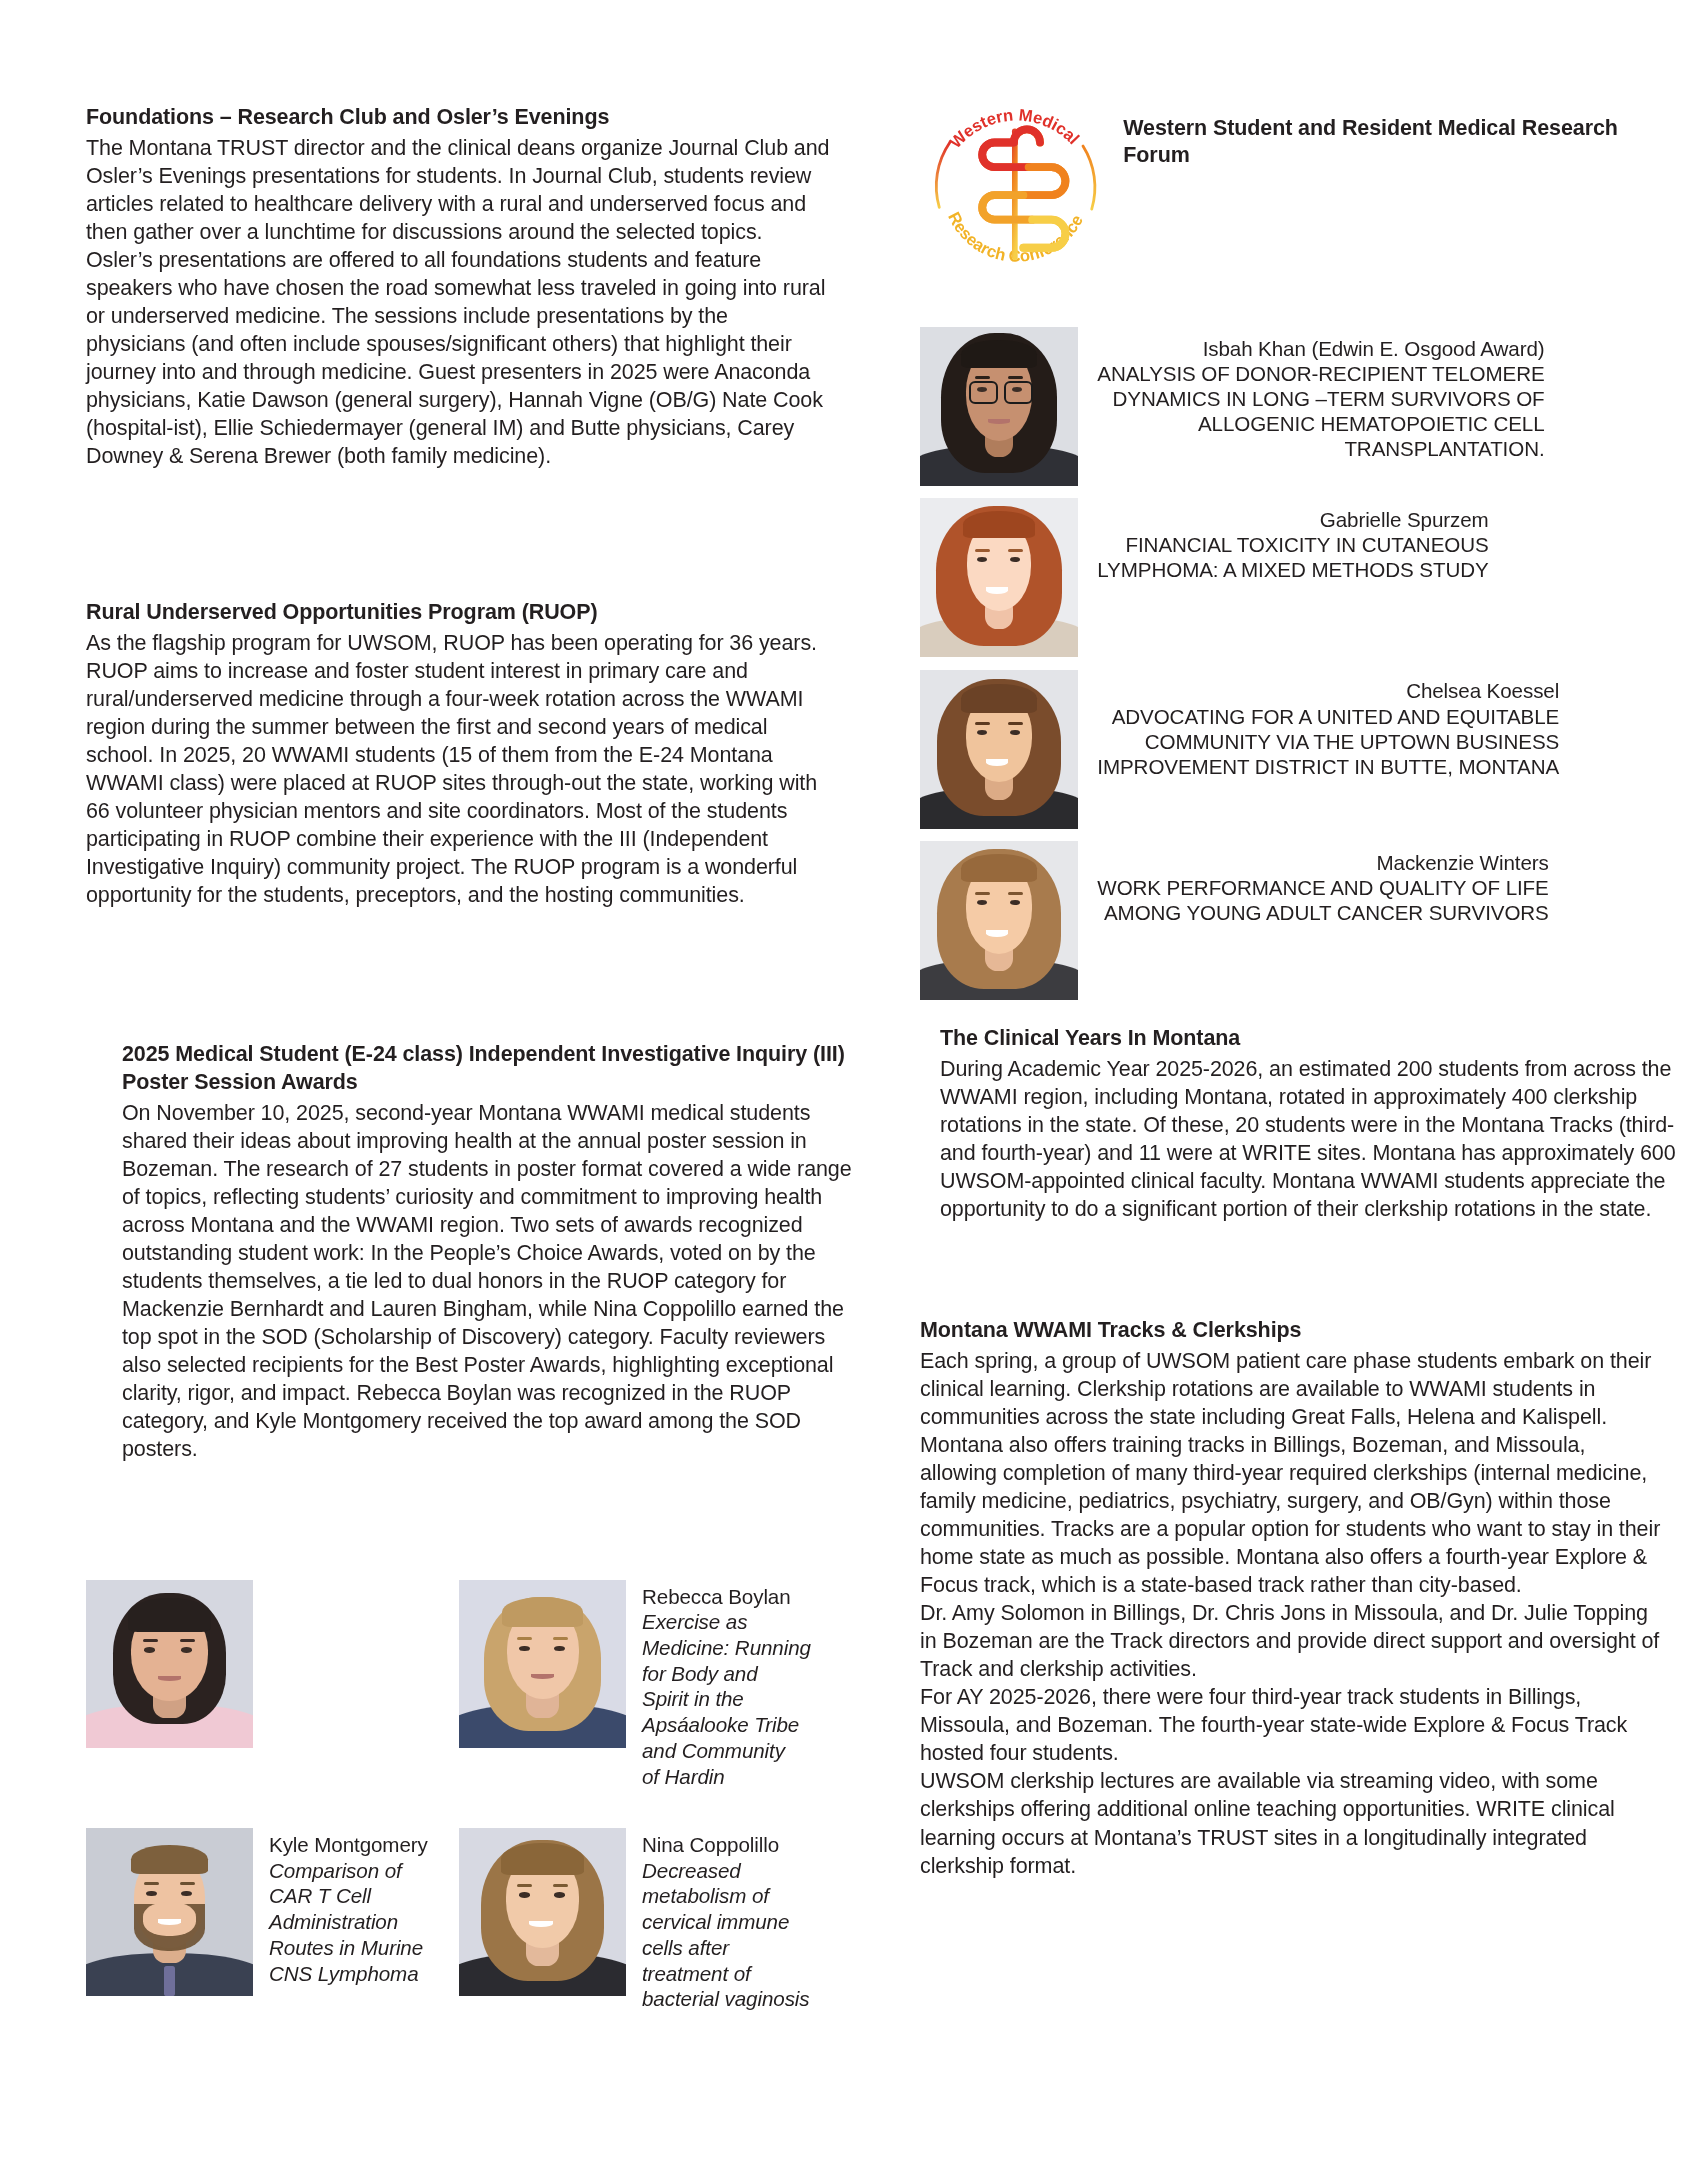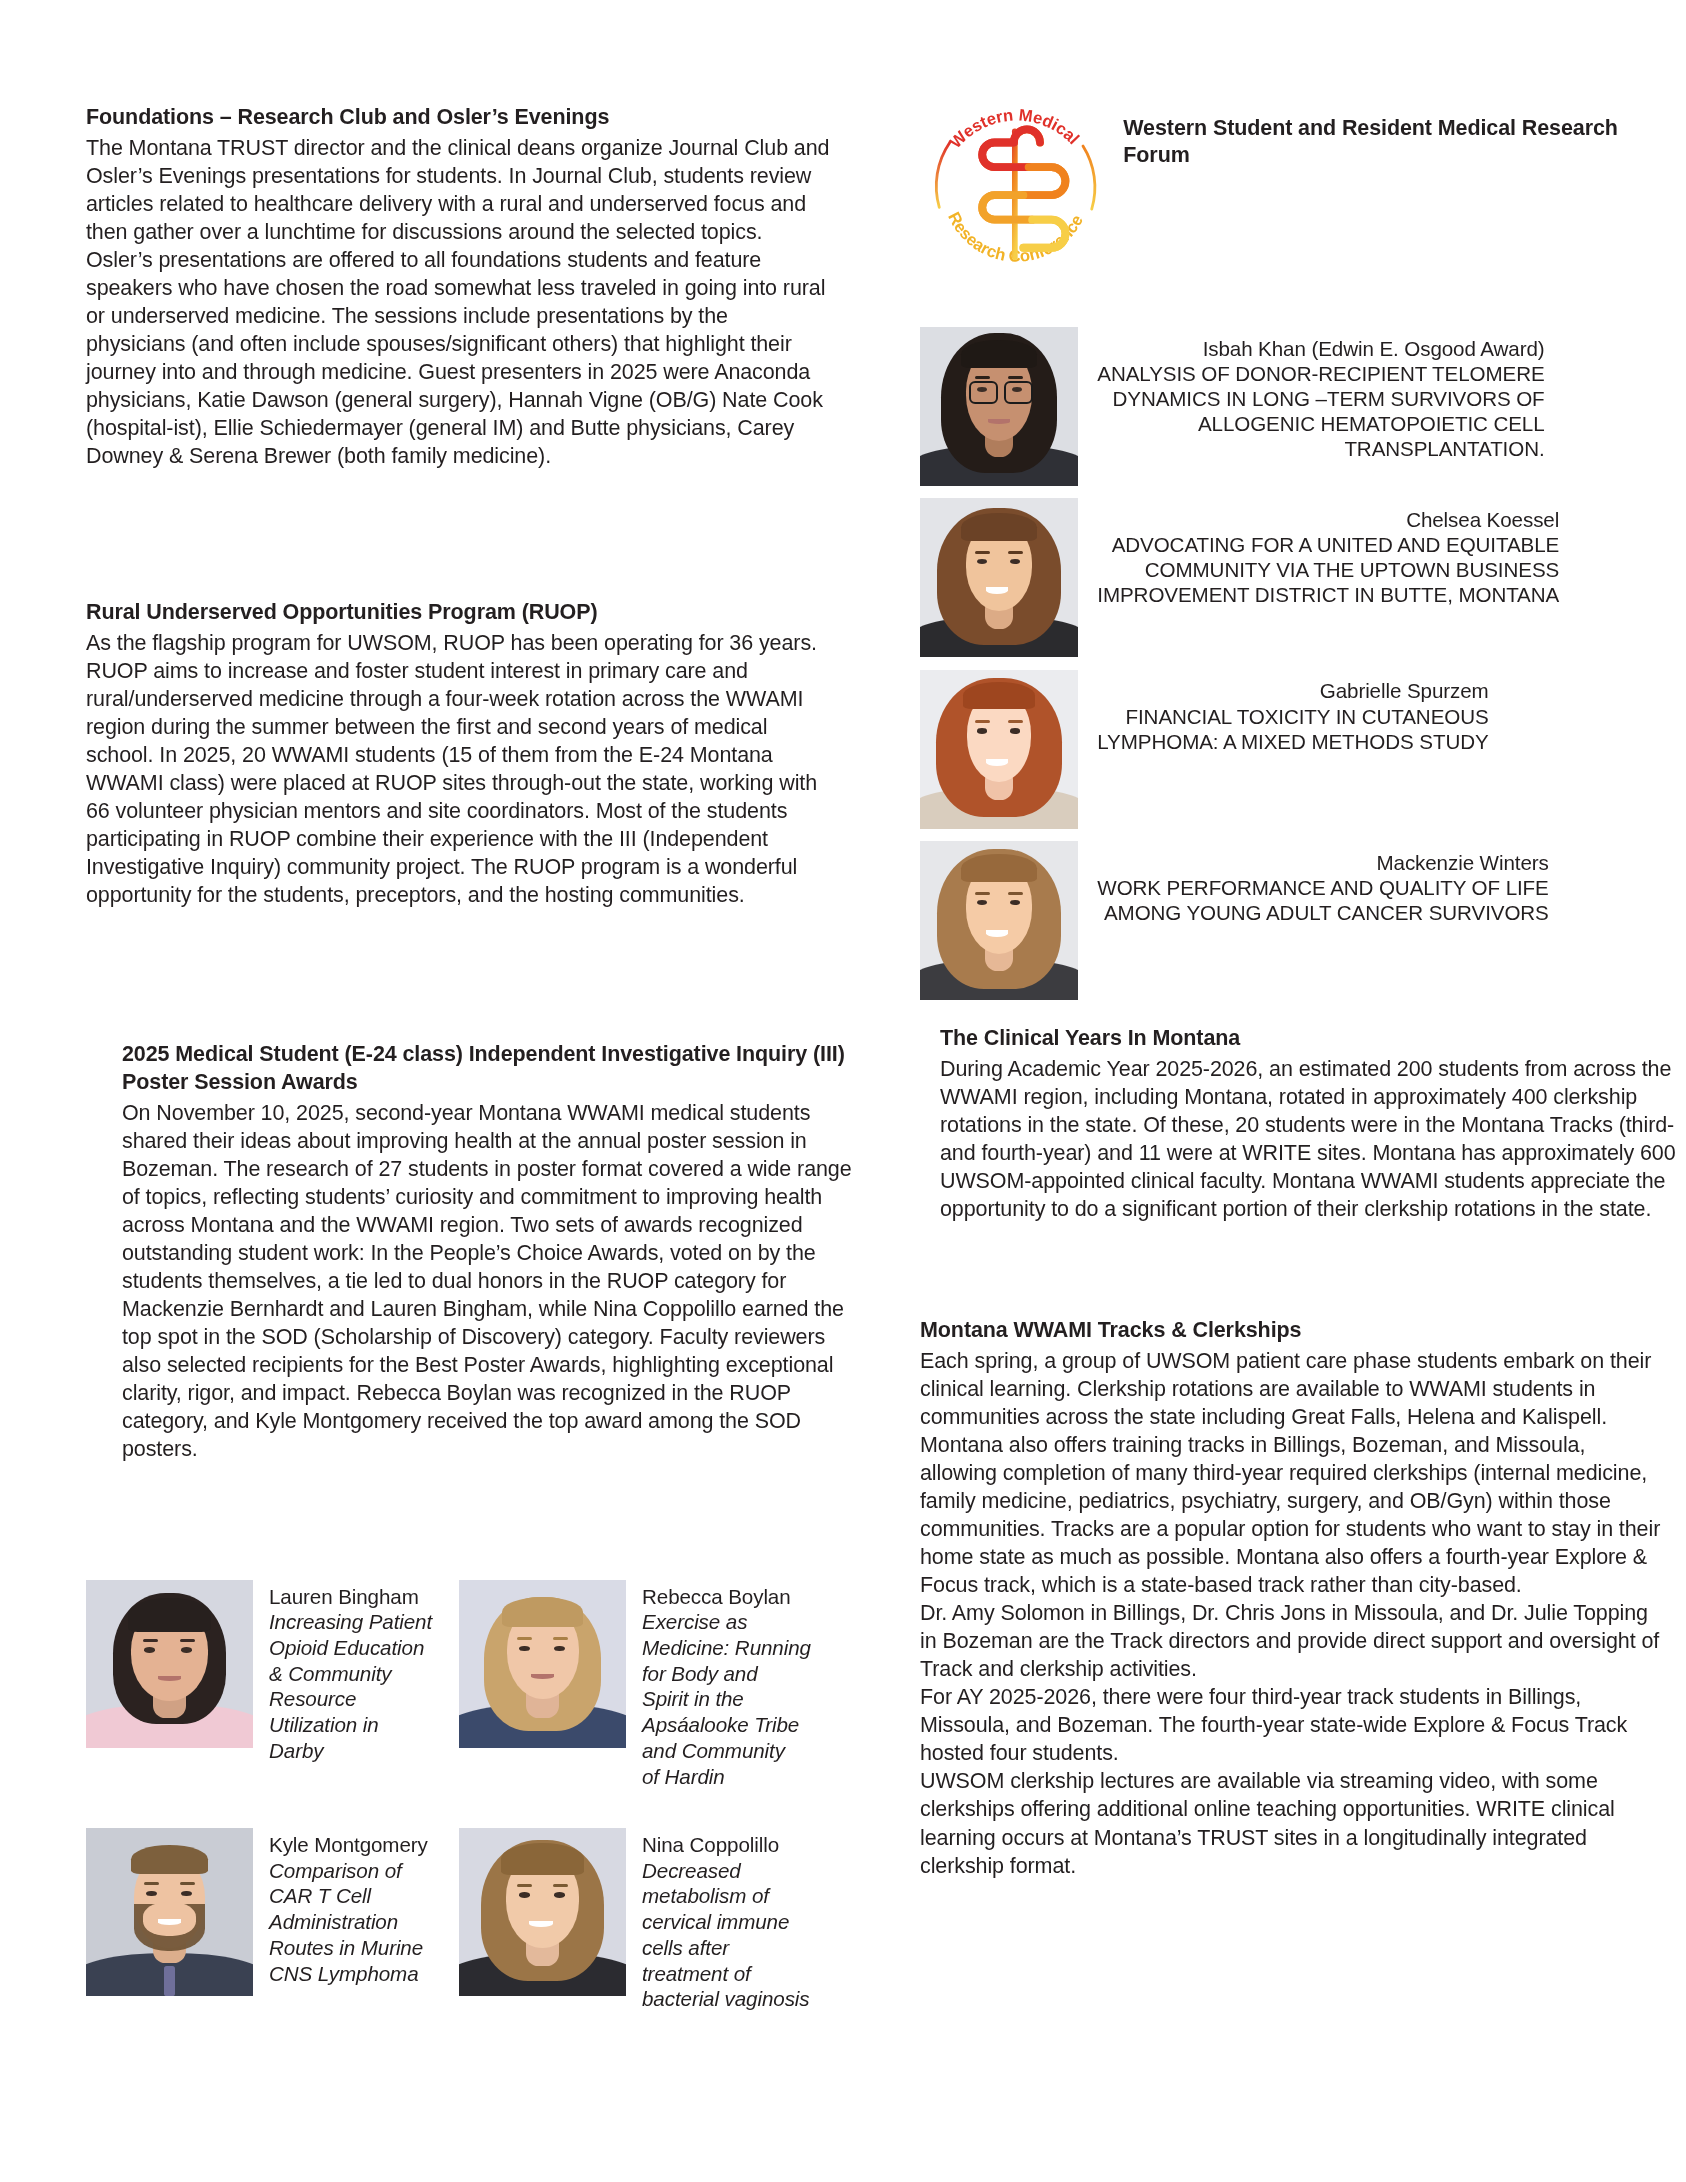--- a/index.html
+++ b/index.html
@@ -188,29 +188,20 @@
             <div class="hair-back" style="left:16%;top:8%;width:68%;height:78%;background:#2b2220"></div>
             <div class="neck" style="left:40%;top:60%;width:20%;height:22%;background:#d0a184"></div>
             <div class="face" style="left:27%;top:16%;width:46%;height:56%;background:#e4b293"></div>
             <div class="hair-top" style="left:25%;top:11%;width:50%;height:20%;background:#27201e"></div>
             <div class="brow" style="left:34%;top:35%;background:#3b2a24"></div>
             <div class="brow" style="left:56%;top:35%;background:#3b2a24"></div>
             <div class="eye" style="left:35%;top:40%"></div>
             <div class="eye" style="left:57%;top:40%"></div>
             <div class="mouth" style="left:43%;top:57%"></div>
           </div>
-        </div>
-        <div class="atext">
-          <div class="a-name">Lauren Bingham</div>
-          <div class="a-title">Increasing Patient
-Opioid Education
-&amp; Community
-Resource
-Utilization in
-Darby</div>
         </div>
       </div>
 
       <div class="award-cell">
         <div class="photo">
           <div class="pf">
             <div class="bg" style="background:#d9dbe6"></div>
             <div class="shoulders" style="background:#3b4a6b"></div>
             <div class="hair-back" style="left:15%;top:10%;width:70%;height:80%;background:#c9a46c"></div>
             <div class="neck" style="left:40%;top:60%;width:20%;height:22%;background:#e0b497"></div>
@@ -377,61 +368,61 @@
         <div class="p-title">ANALYSIS OF DONOR-RECIPIENT TELOMERE
 DYNAMICS IN LONG –TERM SURVIVORS OF
 ALLOGENIC HEMATOPOIETIC CELL
 TRANSPLANTATION.</div>
       </div>
     </div>
 
     <div class="presenter-row">
       <div class="photo">
         <div class="pf">
+          <div class="bg" style="background:#ebecef"></div>
+          <div class="shoulders" style="background:#d9cdbe"></div>
+          <div class="hair-back" style="left:10%;top:5%;width:80%;height:88%;background:#b0532a"></div>
+          <div class="neck" style="left:41%;top:62%;width:18%;height:20%;background:#f0c3a8"></div>
+          <div class="face" style="left:30%;top:14%;width:40%;height:57%;background:#fbd9c2"></div>
+          <div class="hair-top" style="left:27%;top:8%;width:46%;height:17%;background:#9e461f"></div>
+          <div class="brow" style="left:35%;top:32%;background:#9a5a30"></div>
+          <div class="brow" style="left:56%;top:32%;background:#9a5a30"></div>
+          <div class="eye" style="left:36%;top:37%"></div>
+          <div class="eye" style="left:57%;top:37%"></div>
+          <div class="mouth" style="left:42%;top:56%;background:#ffffff;height:4.4%"></div>
+        </div>
+      </div>
+      <div class="ptext">
+        <div class="p-name">Gabrielle Spurzem</div>
+        <div class="p-title">FINANCIAL TOXICITY IN CUTANEOUS
+LYMPHOMA: A MIXED METHODS STUDY</div>
+      </div>
+    </div>
+
+    <div class="presenter-row">
+      <div class="photo">
+        <div class="pf">
           <div class="bg" style="background:#e3e4e8"></div>
           <div class="shoulders" style="background:#2b2b2e"></div>
           <div class="hair-back" style="left:11%;top:6%;width:78%;height:86%;background:#7a4c2c"></div>
           <div class="neck" style="left:41%;top:62%;width:18%;height:20%;background:#dcab86"></div>
           <div class="face" style="left:29%;top:15%;width:42%;height:56%;background:#f0c49c"></div>
           <div class="hair-top" style="left:26%;top:9%;width:48%;height:18%;background:#6b4226"></div>
           <div class="brow" style="left:35%;top:33%;background:#5c3a20"></div>
           <div class="brow" style="left:56%;top:33%;background:#5c3a20"></div>
           <div class="eye" style="left:36%;top:38%"></div>
           <div class="eye" style="left:57%;top:38%"></div>
           <div class="mouth" style="left:42%;top:56%;background:#ffffff;height:4.4%"></div>
         </div>
       </div>
       <div class="ptext">
         <div class="p-name">Chelsea Koessel</div>
         <div class="p-title">ADVOCATING FOR A UNITED AND EQUITABLE
 COMMUNITY VIA THE UPTOWN BUSINESS
 IMPROVEMENT DISTRICT IN BUTTE, MONTANA</div>
-      </div>
-    </div>
-
-    <div class="presenter-row">
-      <div class="photo">
-        <div class="pf">
-          <div class="bg" style="background:#ebecef"></div>
-          <div class="shoulders" style="background:#d9cdbe"></div>
-          <div class="hair-back" style="left:10%;top:5%;width:80%;height:88%;background:#b0532a"></div>
-          <div class="neck" style="left:41%;top:62%;width:18%;height:20%;background:#f0c3a8"></div>
-          <div class="face" style="left:30%;top:14%;width:40%;height:57%;background:#fbd9c2"></div>
-          <div class="hair-top" style="left:27%;top:8%;width:46%;height:17%;background:#9e461f"></div>
-          <div class="brow" style="left:35%;top:32%;background:#9a5a30"></div>
-          <div class="brow" style="left:56%;top:32%;background:#9a5a30"></div>
-          <div class="eye" style="left:36%;top:37%"></div>
-          <div class="eye" style="left:57%;top:37%"></div>
-          <div class="mouth" style="left:42%;top:56%;background:#ffffff;height:4.4%"></div>
-        </div>
-      </div>
-      <div class="ptext">
-        <div class="p-name">Gabrielle Spurzem</div>
-        <div class="p-title">FINANCIAL TOXICITY IN CUTANEOUS
-LYMPHOMA: A MIXED METHODS STUDY</div>
       </div>
     </div>
 
     <div class="presenter-row">
       <div class="photo">
         <div class="pf">
           <div class="bg" style="background:#e6e7ea"></div>
           <div class="shoulders" style="background:#3c3c40"></div>
           <div class="hair-back" style="left:11%;top:5%;width:78%;height:88%;background:#a87b4d"></div>
           <div class="neck" style="left:41%;top:62%;width:18%;height:20%;background:#e6b896"></div>

